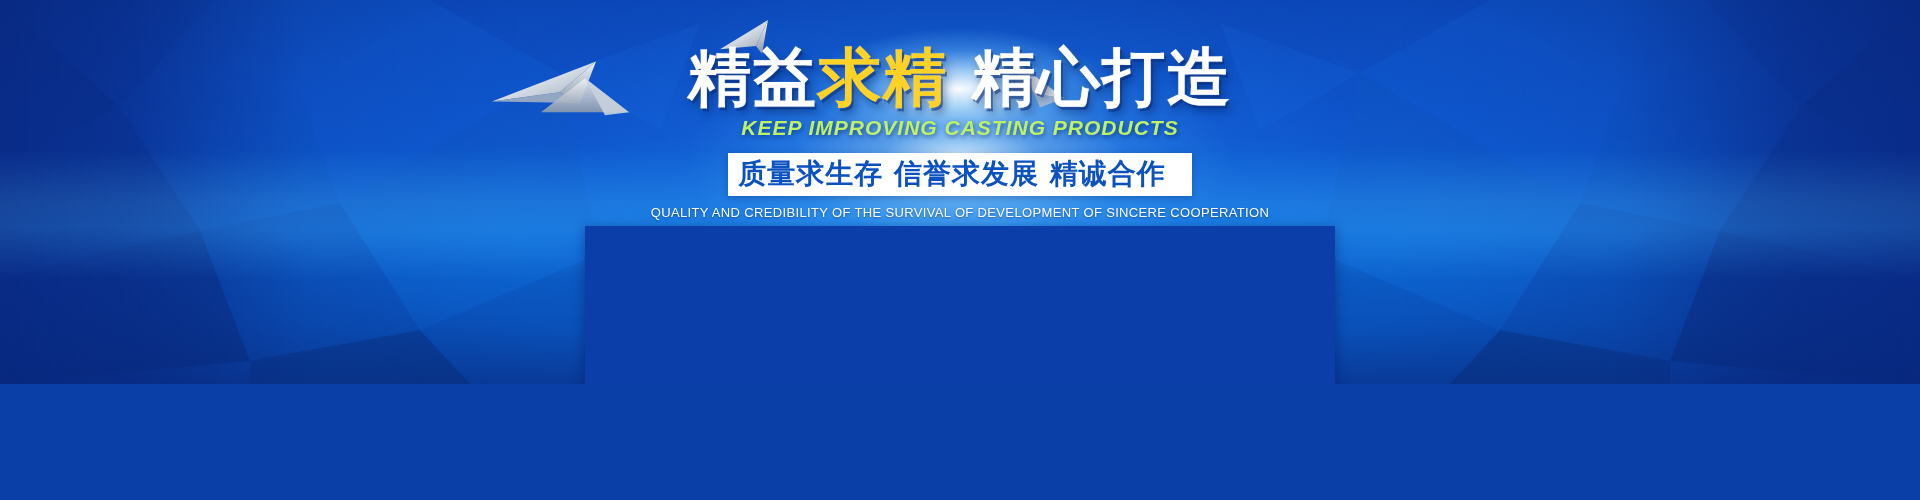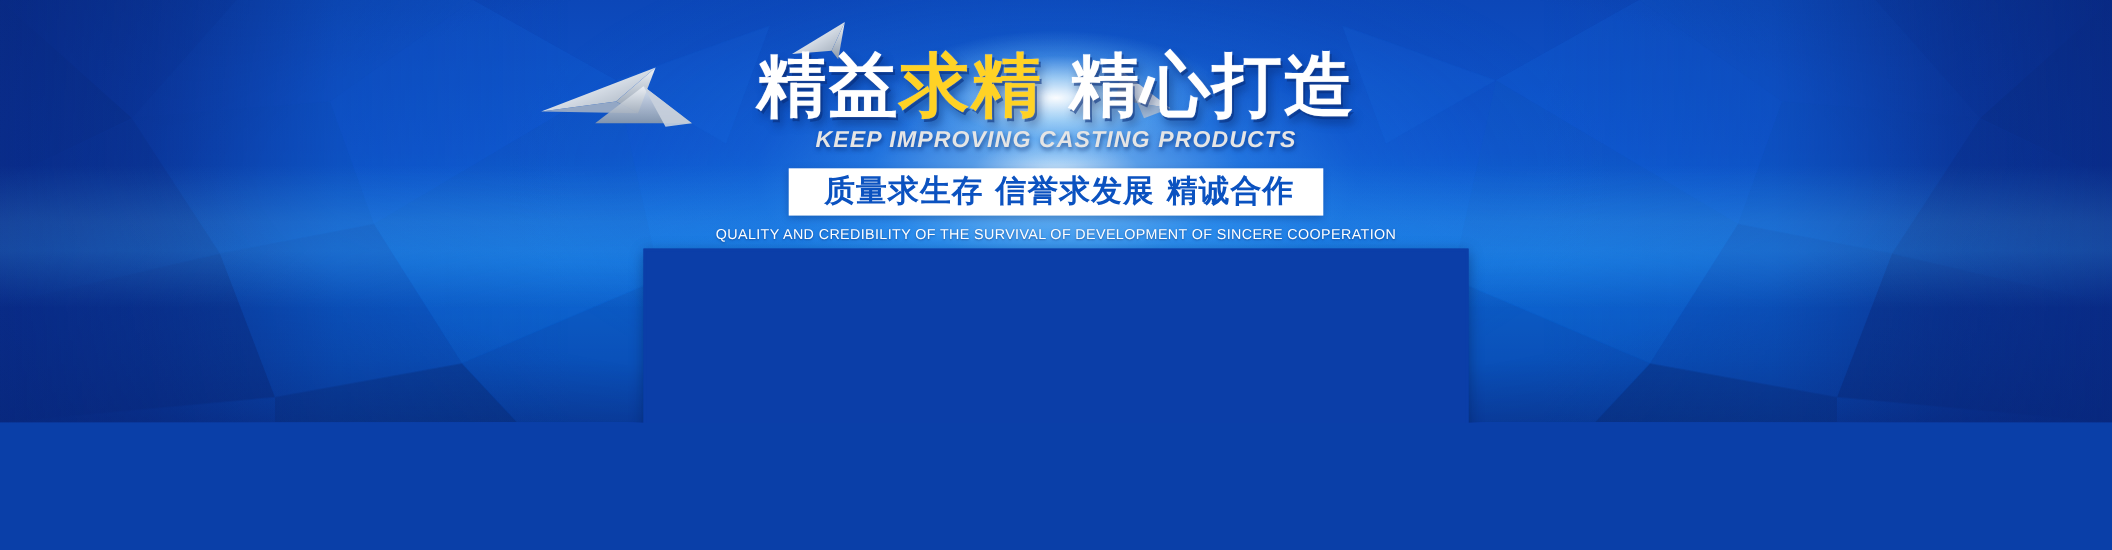--- a/index.html
+++ b/index.html
@@ -66,28 +66,28 @@
     -webkit-text-stroke:0px;
     text-shadow:
       0 0 1px rgba(255,255,255,0.6),
       2px 3px 0 rgba(8,44,120,0.55),
       4px 6px 9px rgba(4,28,86,0.45);
   }
   .hl-w{color:#ffffff;}
   .hl-y{color:#ffd225;}
   .sub-en{
     margin-top:7px;
-    font-size:21px;font-weight:bold;font-style:italic;color:#e5e5e5;
+    font-size:21px;font-weight:bold;font-style:italic;color:#bef264;
     letter-spacing:1.0px;white-space:nowrap;
     text-shadow:1px 2px 4px rgba(6,35,100,0.55);
   }
   .barwrap{margin-top:13px;display:flex;justify-content:center;}
   .whitebar{
     background:#ffffff;
-    padding:4px 26px 6px 32px;
+    padding:4px 26px 6px 10px;
     display:inline-block;
     box-shadow:0 2px 7px rgba(4,28,86,0.30);
   }
   .bar-cn{
     font-size:28px;font-weight:bold;color:#0b52c0;letter-spacing:1px;
     white-space:nowrap;line-height:1.18;
     font-family:"DejaVu Sans","Liberation Sans",sans-serif;
   }
   .foot-en{
     margin-top:9px;

